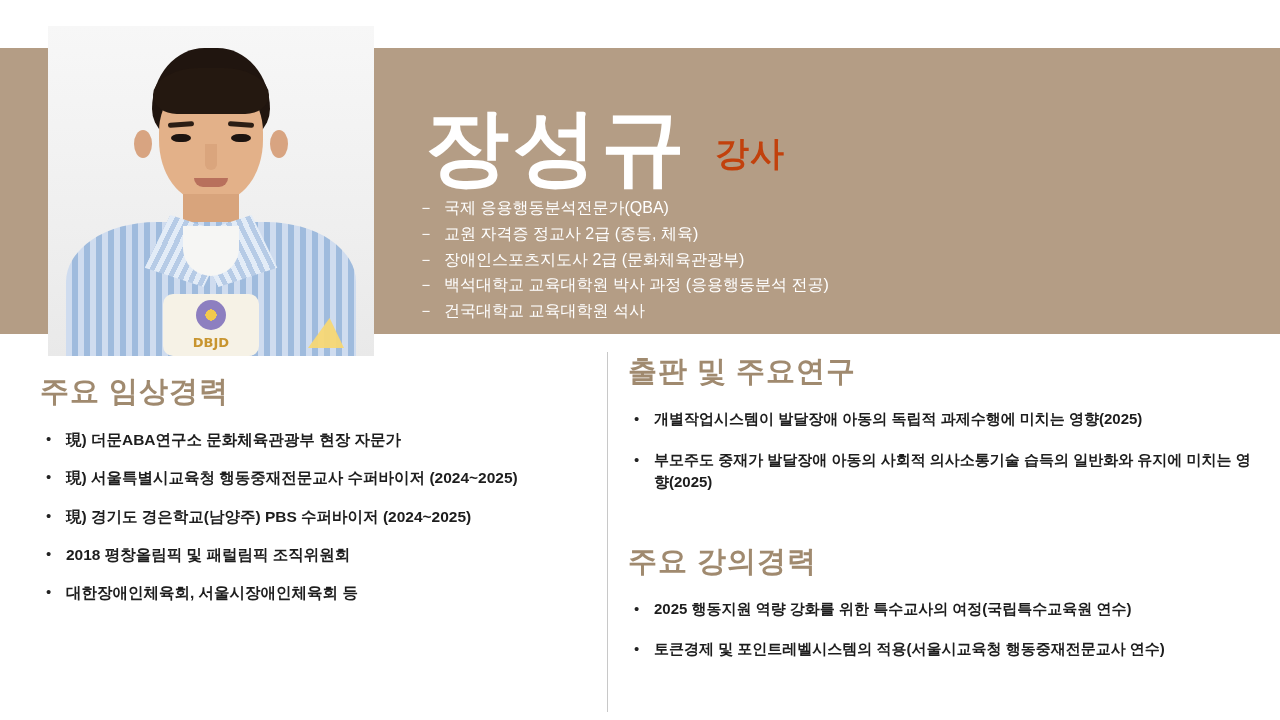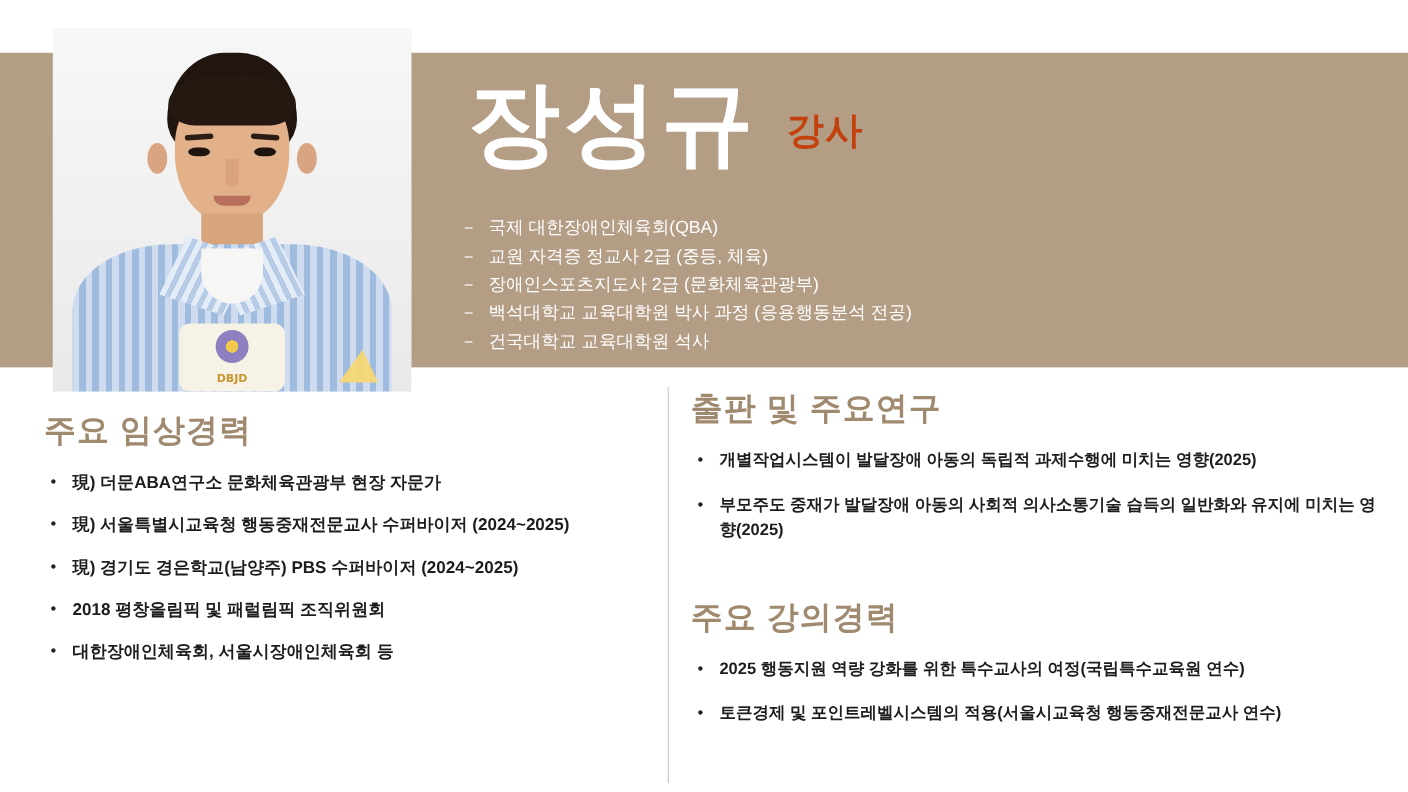--- a/index.html
+++ b/index.html
@@ -109,39 +109,39 @@
     width: 96px; height: 62px;
     background: #f6f2e6; border-radius: 10px;
   }
   .p-logo-flower {
     position: absolute; left: 50%; top: 6px; transform: translateX(-50%);
     width: 30px; height: 30px; border-radius: 50%;
     background: radial-gradient(circle at 50% 50%, #f2c94c 0 26%, #8d7fc0 27% 100%);
   }
   .p-logo-txt {
     position: absolute; left: 0; right: 0; bottom: 6px;
-    text-align: center; font-size: 10px; font-weight: bold; color: #c8952f;
+    text-align: center; font-size: 13px; font-weight: bold; color: #c8952f;
     font-family: "DejaVu Sans", sans-serif;
   }
   .p-badge {
     position: absolute; right: 30px; bottom: 8px;
     width: 36px; height: 30px; background: #f7d774;
     clip-path: polygon(0 100%, 100% 100%, 60% 0);
     opacity: .95;
   }
 
   
   .name-row {
     position: absolute;
     left: 425px; top: 70px;
     display: flex; align-items: flex-end; gap: 26px;
   }
   .name-main {
     font-size: 84px; font-weight: bold; color: #ffffff;
-    letter-spacing: 4px; line-height: 1;
+    letter-spacing: 4px; line-height: 1; margin-top: 35px;
   }
   .name-role {
     font-size: 34px; font-weight: bold; color: #c2410c;
     padding-bottom: 12px; letter-spacing: 1px;
   }
 
   .cred-list {
     position: absolute; left: 418px; top: 196px;
     width: 820px;
   }
@@ -216,21 +216,21 @@
   </div>
 
   <div class="name-row">
     <div class="name-main">장성규</div>
     <div class="name-role">강사</div>
   </div>
 
   <div class="cred-list">
     <div class="cred-item">
       <span class="cred-dash">－</span>
-      <span>국제 대한장애인체육회(QBA)</span>
+      <span>국제 응용행동분석전문가(QBA)</span>
     </div>
     <div class="cred-item">
       <span class="cred-dash">－</span>
       <span>교원 자격증 정교사 2급 (중등, 체육)</span>
     </div>
     <div class="cred-item">
       <span class="cred-dash">－</span>
       <span>장애인스포츠지도사 2급 (문화체육관광부)</span>
     </div>
     <div class="cred-item">

